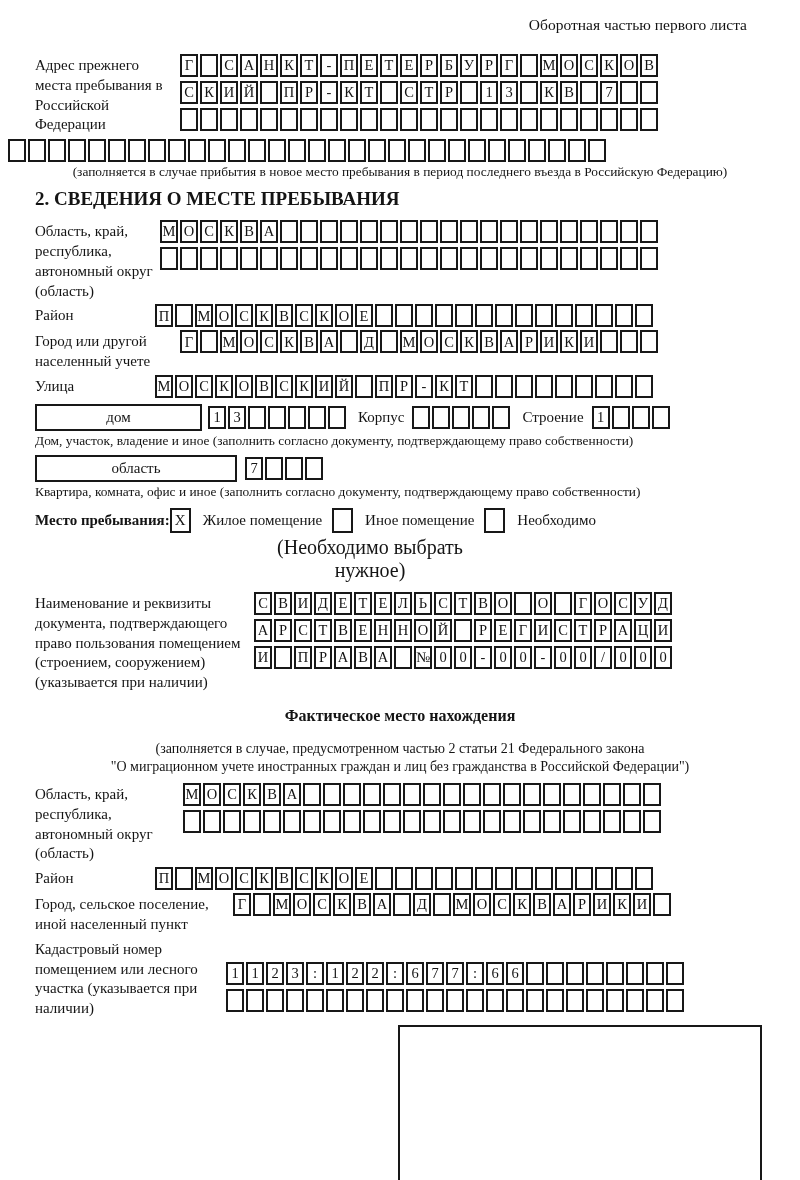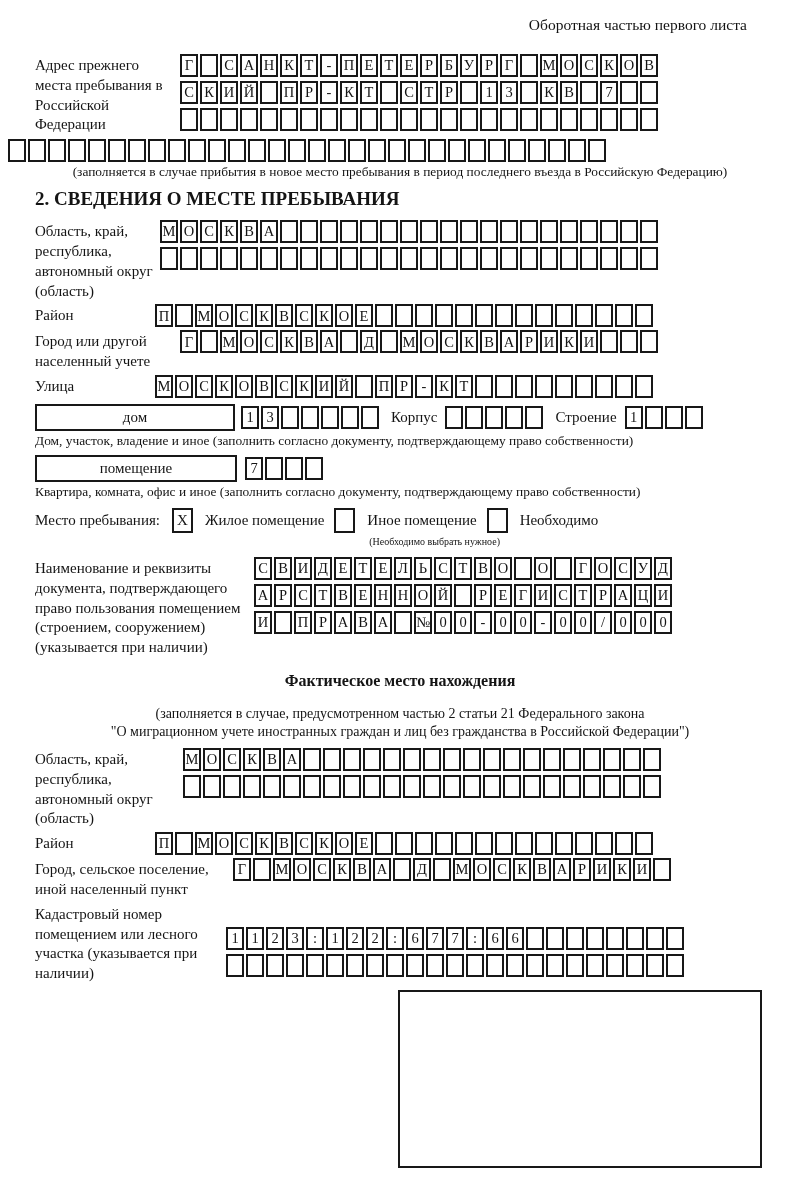--- a/index.html
+++ b/index.html
@@ -61,35 +61,35 @@
   .sub-caption { text-align: center; font-size: 14px; margin: 0 0 2px 0; }
   
   .inline-row { display: flex; align-items: center; margin: 6px 0 2px 0; }
   .labelbox {
     flex: none;
     border: 2px solid #181818;
     height: 27px;
     display: flex; align-items: center; justify-content: center;
     font-size: 15px;
   }
-  .box168 { width: 200px; margin-right: 6px; }
+  .box168 { width: 167px; margin-right: 6px; }
   .box202 { width: 202px; margin-right: 8px; }
   .inline-label { font-size: 15px; white-space: nowrap; padding: 0 8px 0 10px; }
   .mesto { margin-top: 8px; }
   .mesto .inline-label { padding: 0 10px 0 0; }
-  .mesto .lead { padding-right: 12px; }
+  .mesto .lead { padding-right: 0; font-weight: bold; }
   .checkbox {
     flex: none;
     width: 21px; height: 25px;
     border: 2px solid #181818;
     display: flex; align-items: center; justify-content: center;
     font-size: 15px;
     margin-right: 12px;
   }
-  .mesto-note { margin: 3px 0 10px 205px; width: 260px; text-align: right; font-size: 10px; }
+  .mesto-note { margin: 3px 0 10px 205px; width: 260px; text-align: center; font-size: 20px; }
   
   .stamp-box {
     width: 364px; height: 178px;
     border: 2px solid #181818;
     margin: 6px 0 8px 363px;
   }
   .stamp-caption {
     width: 384px;
     margin-left: 348px;
     text-align: center;
@@ -398,21 +398,21 @@
     <div class="cellrow">
         <span class="cell">1</span>
         <span class="cell"></span>
         <span class="cell"></span>
         <span class="cell"></span>
       </div>
   </div>
   <div class="caption">Дом, участок, владение и иное (заполнить согласно документу, подтверждающему право собственности)</div>
 
   <div class="inline-row">
-    <div class="labelbox box202">помещение</div>
+    <div class="labelbox box202">область</div>
     <div class="cellrow">
         <span class="cell">7</span>
         <span class="cell"></span>
         <span class="cell"></span>
         <span class="cell"></span>
       </div>
   </div>
   <div class="caption">Квартира, комната, офис и иное (заполнить согласно документу, подтверждающему право собственности)</div>
 
   <div class="inline-row mesto">

